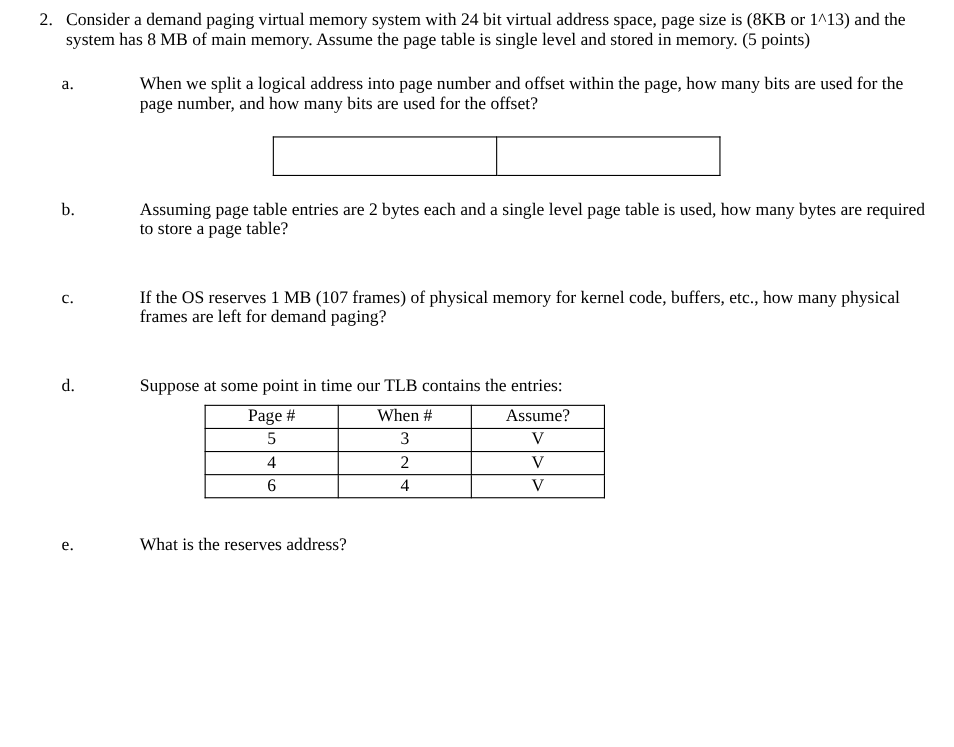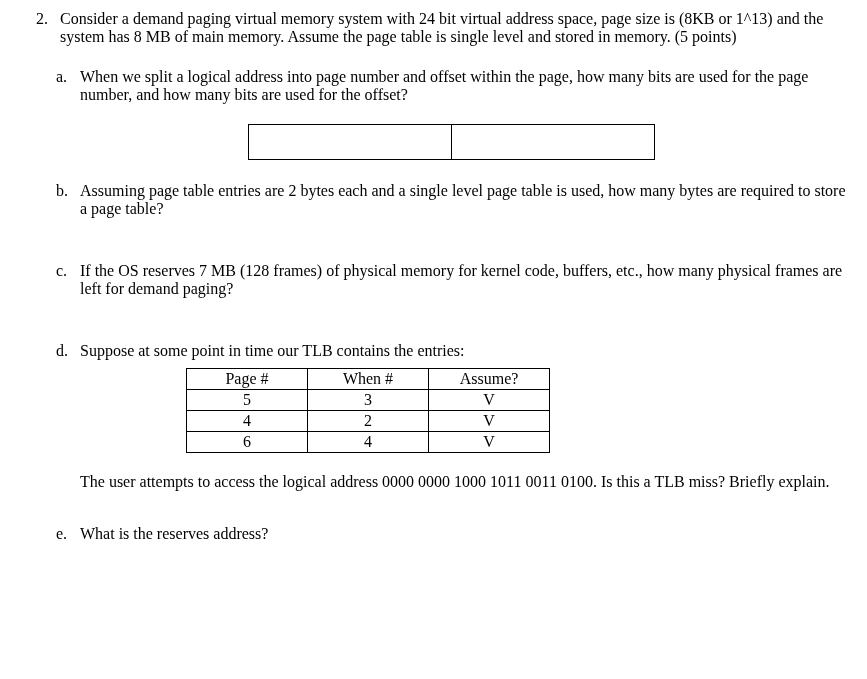--- a/index.html
+++ b/index.html
@@ -32,20 +32,21 @@
     display: flex;
     margin-top: 22px;
     margin-bottom: 8px;
   }
   .sub-letter {
     width: 24px;
     flex-shrink: 0;
   }
   .sub-body {
     flex: 1;
+    margin-left: 47px;
   }
   .empty-table {
     border-collapse: collapse;
     margin: 20px auto 10px auto;
   }
   .empty-table td {
     border: 1px solid #000;
     width: 200px;
     height: 32px;
   }
@@ -91,21 +92,21 @@
   </tbody>
     </table>
 
   <div class="sub-item">
     <div class="sub-letter">b.</div>
     <div class="sub-body">Assuming page table entries are 2 bytes each and a single level page table is used, how many bytes are required to store a page table?</div>
   </div>
 
   <div class="sub-item" style="margin-top:44px">
     <div class="sub-letter">c.</div>
-    <div class="sub-body">If the OS reserves 7 MB (128 frames) of physical memory for kernel code, buffers, etc., how many physical frames are left for demand paging?</div>
+    <div class="sub-body">If the OS reserves 1 MB (107 frames) of physical memory for kernel code, buffers, etc., how many physical frames are left for demand paging?</div>
   </div>
 
   <div class="sub-item" style="margin-top:44px">
     <div class="sub-letter">d.</div>
     <div class="sub-body">Suppose at some point in time our TLB contains the entries:</div>
   </div>
 
   <table class="tlb-table">
     <tbody>
         <tr>
@@ -124,20 +125,19 @@
       <td>V</td>
     </tr>
     <tr>
       <td>6</td>
       <td>4</td>
       <td>V</td>
     </tr>
   </tbody>
     </table>
 
-  <div class="post-table">The user attempts to access the logical address 0000 0000 1000 1011 0011 0100. Is this a TLB miss? Briefly explain.</div>
 
   <div class="sub-item" style="margin-top:34px">
     <div class="sub-letter">e.</div>
     <div class="sub-body">What is the reserves address?</div>
   </div>
 
 </div>
 
 </body></html>

